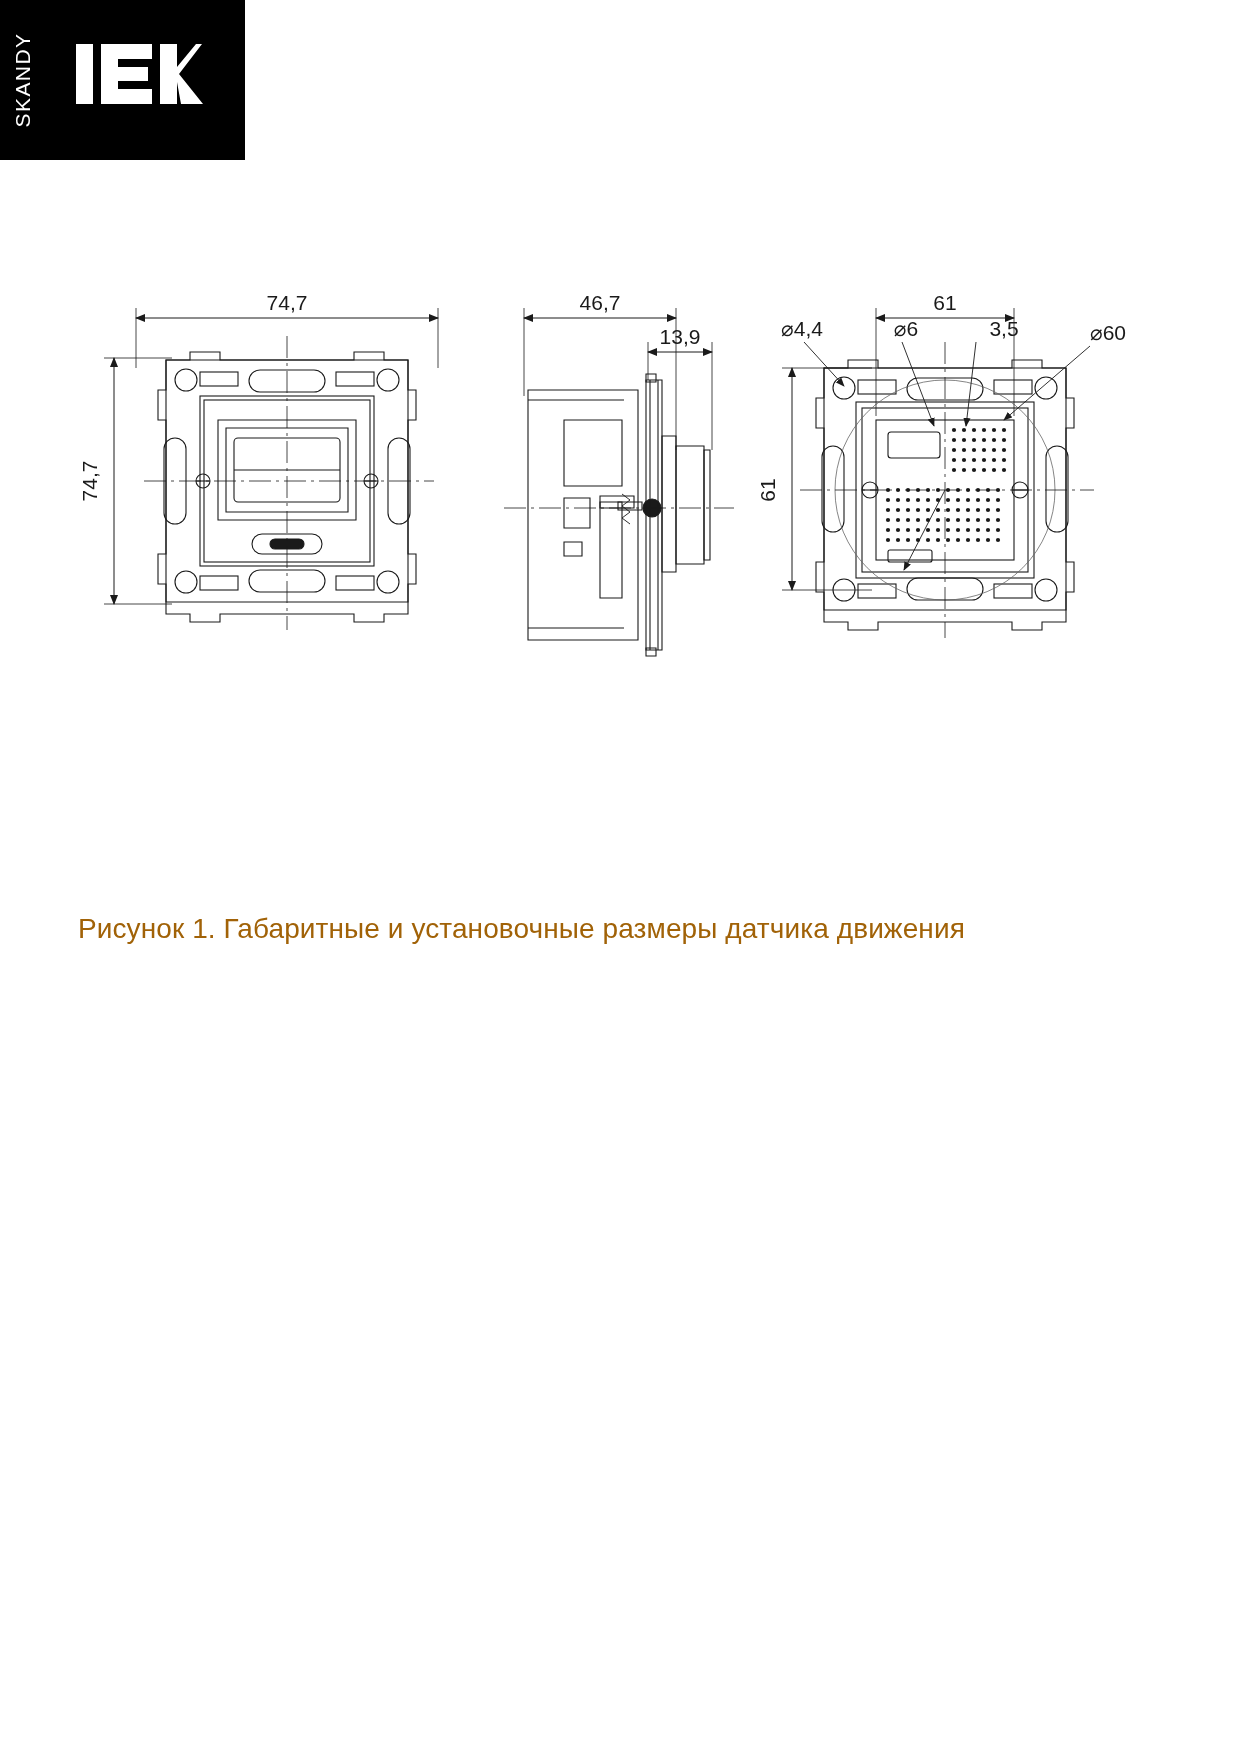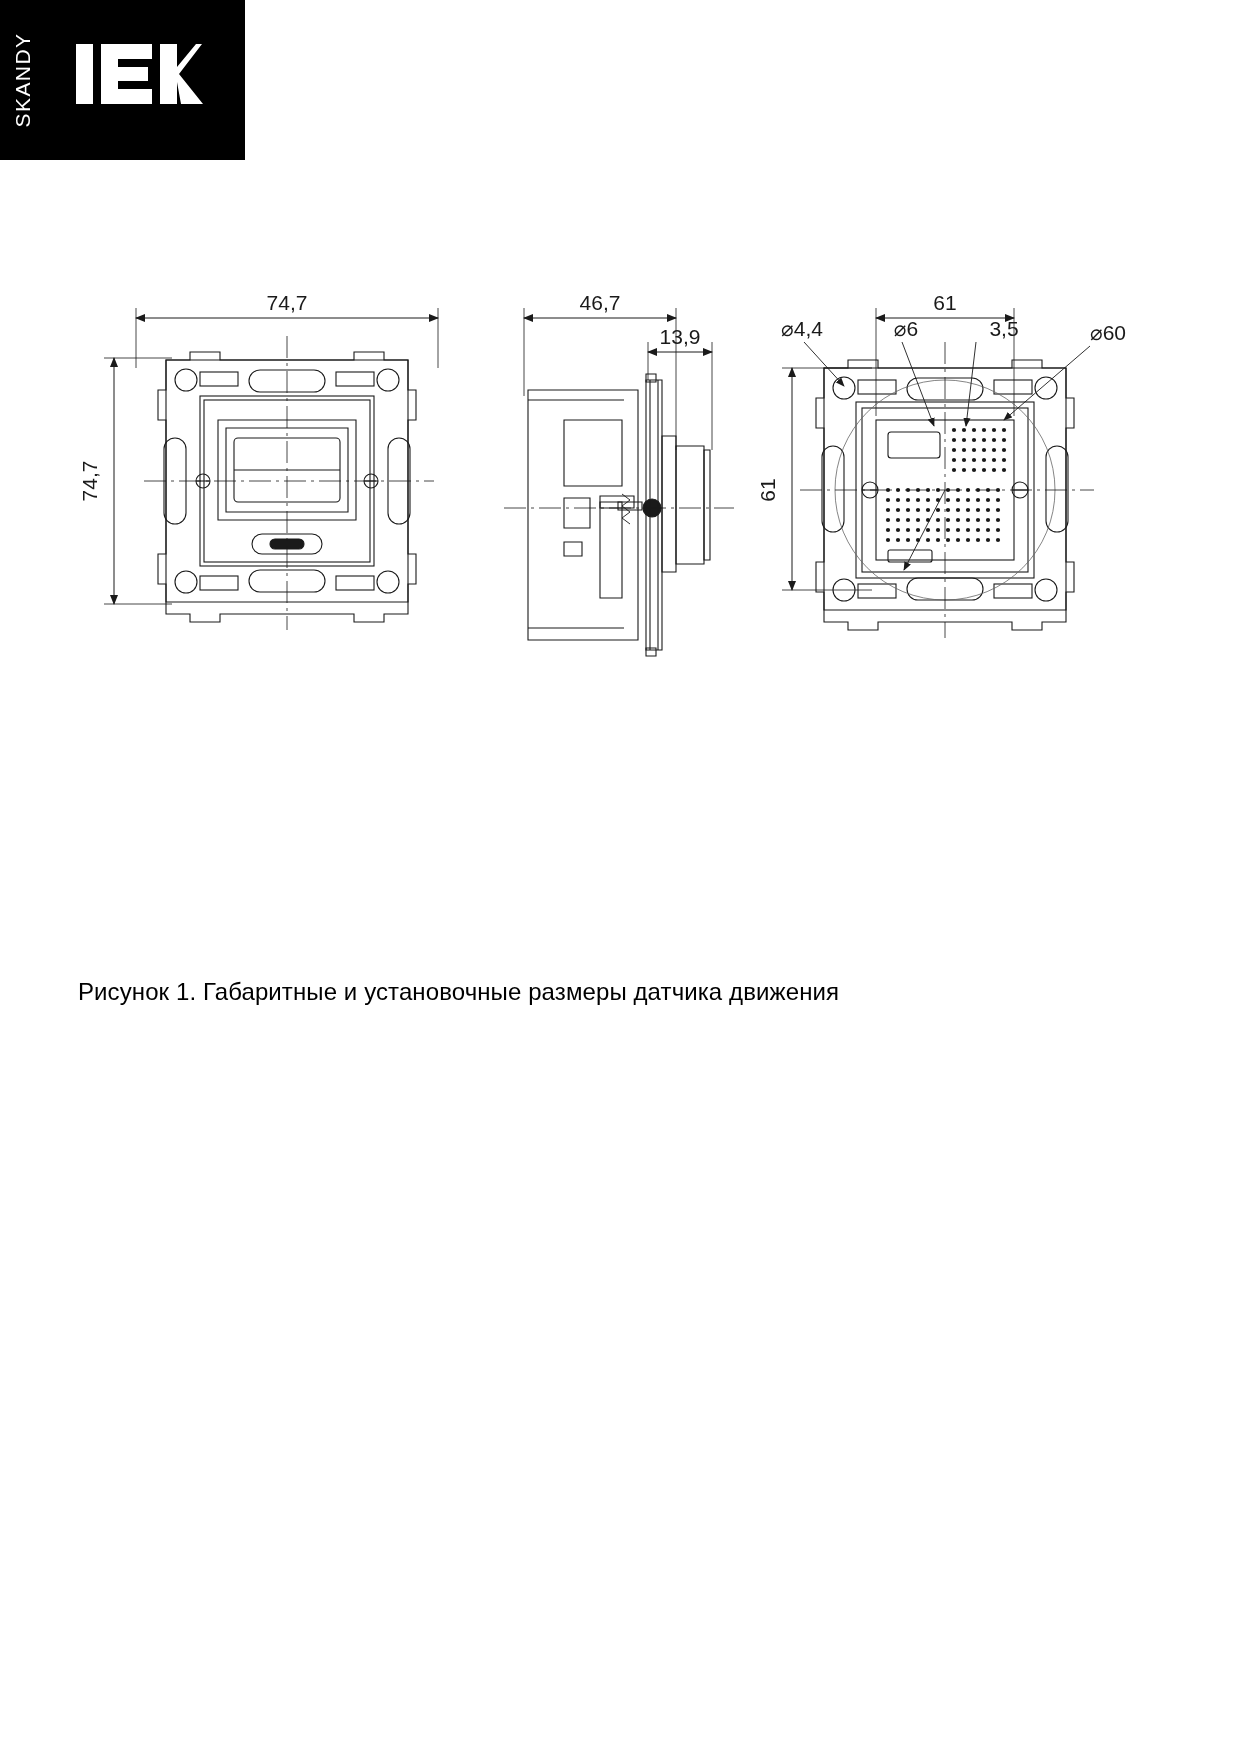--- a/index.html
+++ b/index.html
@@ -59,23 +59,23 @@
     height: 450px;
   }
   #drawing-svg {
     display: block;
   }
 
   
   #figure-caption {
     position: absolute;
     left: 78px;
-    top: 978px;
-    font-size: 24px;
-    color: #000000;
+    top: 913px;
+    font-size: 28px;
+    color: #a16207;
     letter-spacing: 0.1px;
     white-space: nowrap;
   }
 </style>
 </head>
 <body>
 
 <div id="brand-bar">
   <div id="brand-vertical">SKANDY</div>
   <div id="brand-logo">

